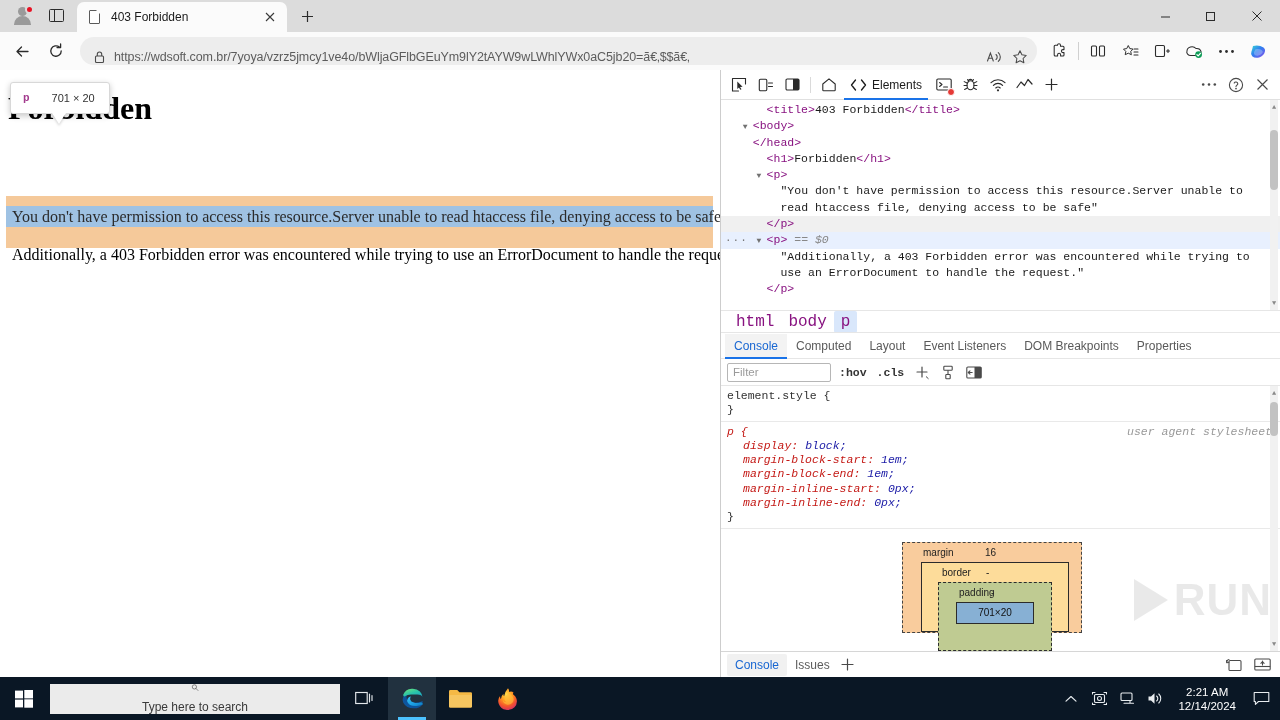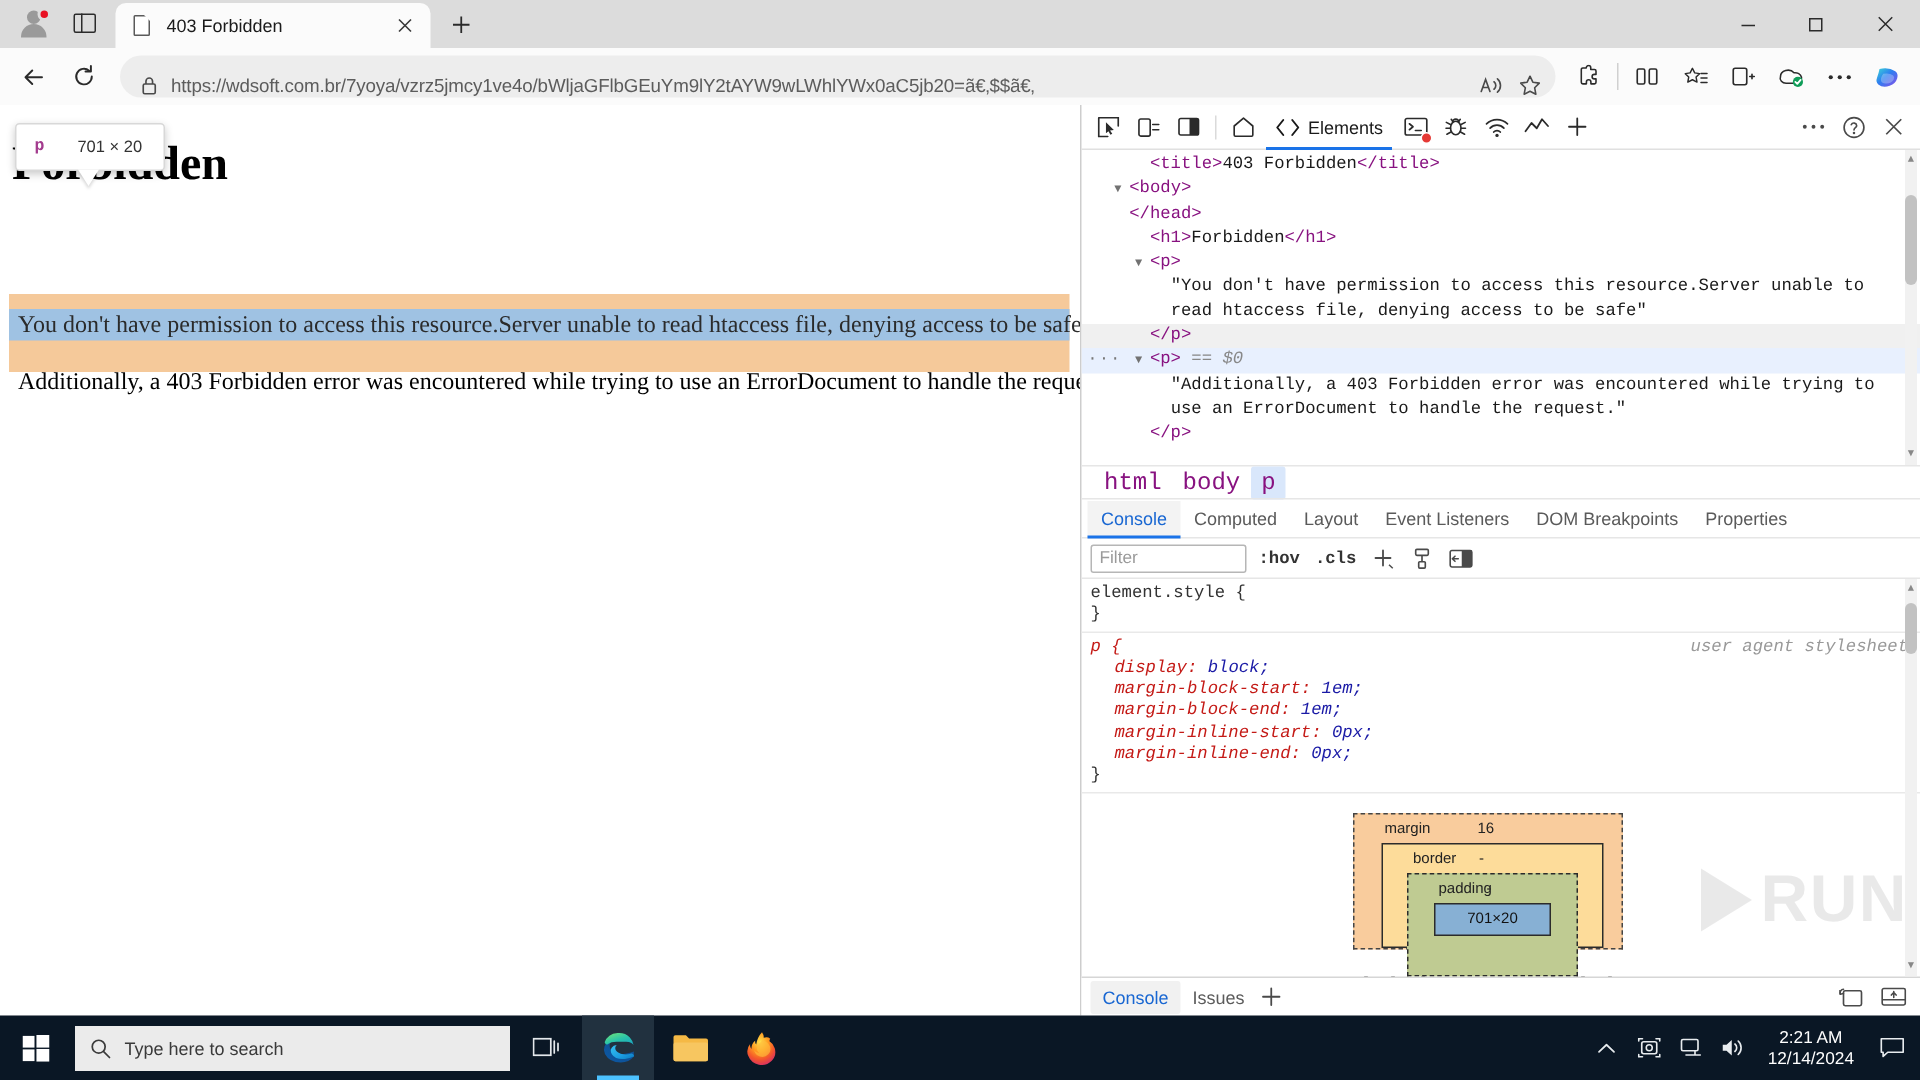--- a/index.html
+++ b/index.html
@@ -231,21 +231,21 @@
   .dw-tab.active { color: #1967d2; background: #f1f1f1; }
 
   
   .taskbar {
     position: absolute; left: 0; bottom: 0; width: 1280px; height: 43px;
     background: #0a1725; display: flex; align-items: center;
   }
   .start-btn { width: 48px; height: 43px; display: flex; align-items: center; justify-content: center; }
   .tb-search {
     width: 290px; height: 30px; background: #ebebeb; display: flex; align-items: center;
-    padding: 0 10px; gap: 9px; margin-left: 2px;
+    padding: 0 10px; gap: 9px; margin-left: 2px; flex-direction: column;
   }
   .tb-search-txt { font-size: 12px; color: #3a3a3a; }
   .tb-app { width: 48px; height: 43px; display: flex; align-items: center; justify-content: center; position: relative; }
   .tb-app.active { background: #21313f; }
   .tb-app.active:after { content:""; position:absolute; left: 10px; right: 10px; bottom: 0; height: 3px; background: #4cc2ff; }
   .tray { margin-left: auto; display: flex; align-items: center; height: 43px; padding-right: 4px; gap: 2px; }
   .tray-ico { width: 26px; height: 43px; display: flex; align-items: center; justify-content: center; }
   .clock { color: #fff; font-size: 11.5px; line-height: 14px; text-align: center; padding: 0 8px; }
   .notif { width: 30px; height: 43px; display: flex; align-items: center; justify-content: center; }
 </style>

